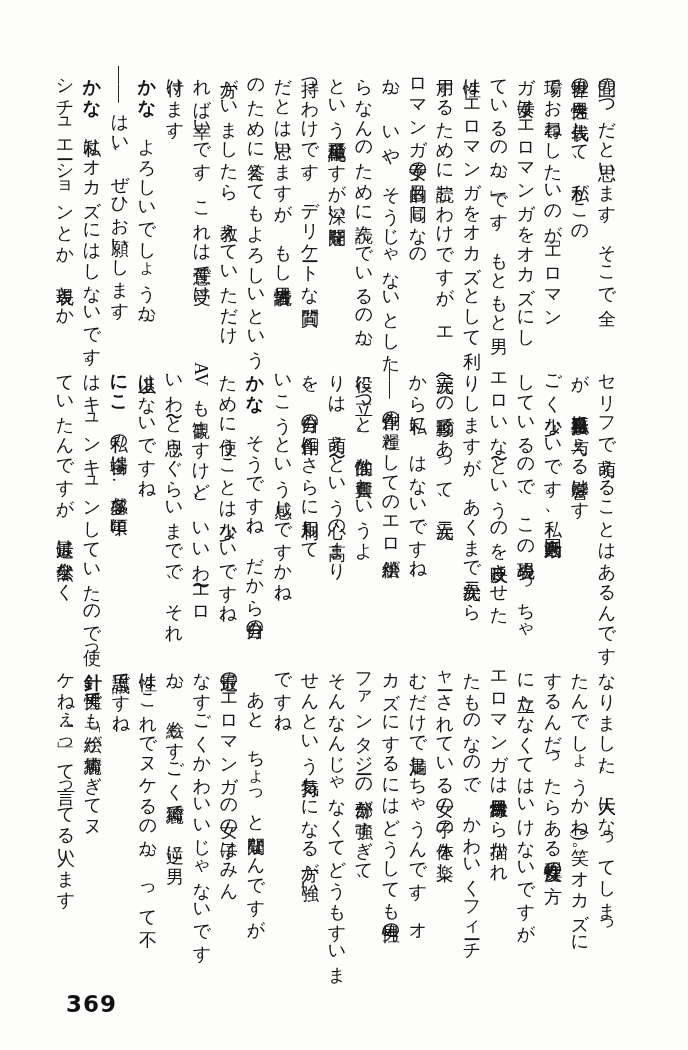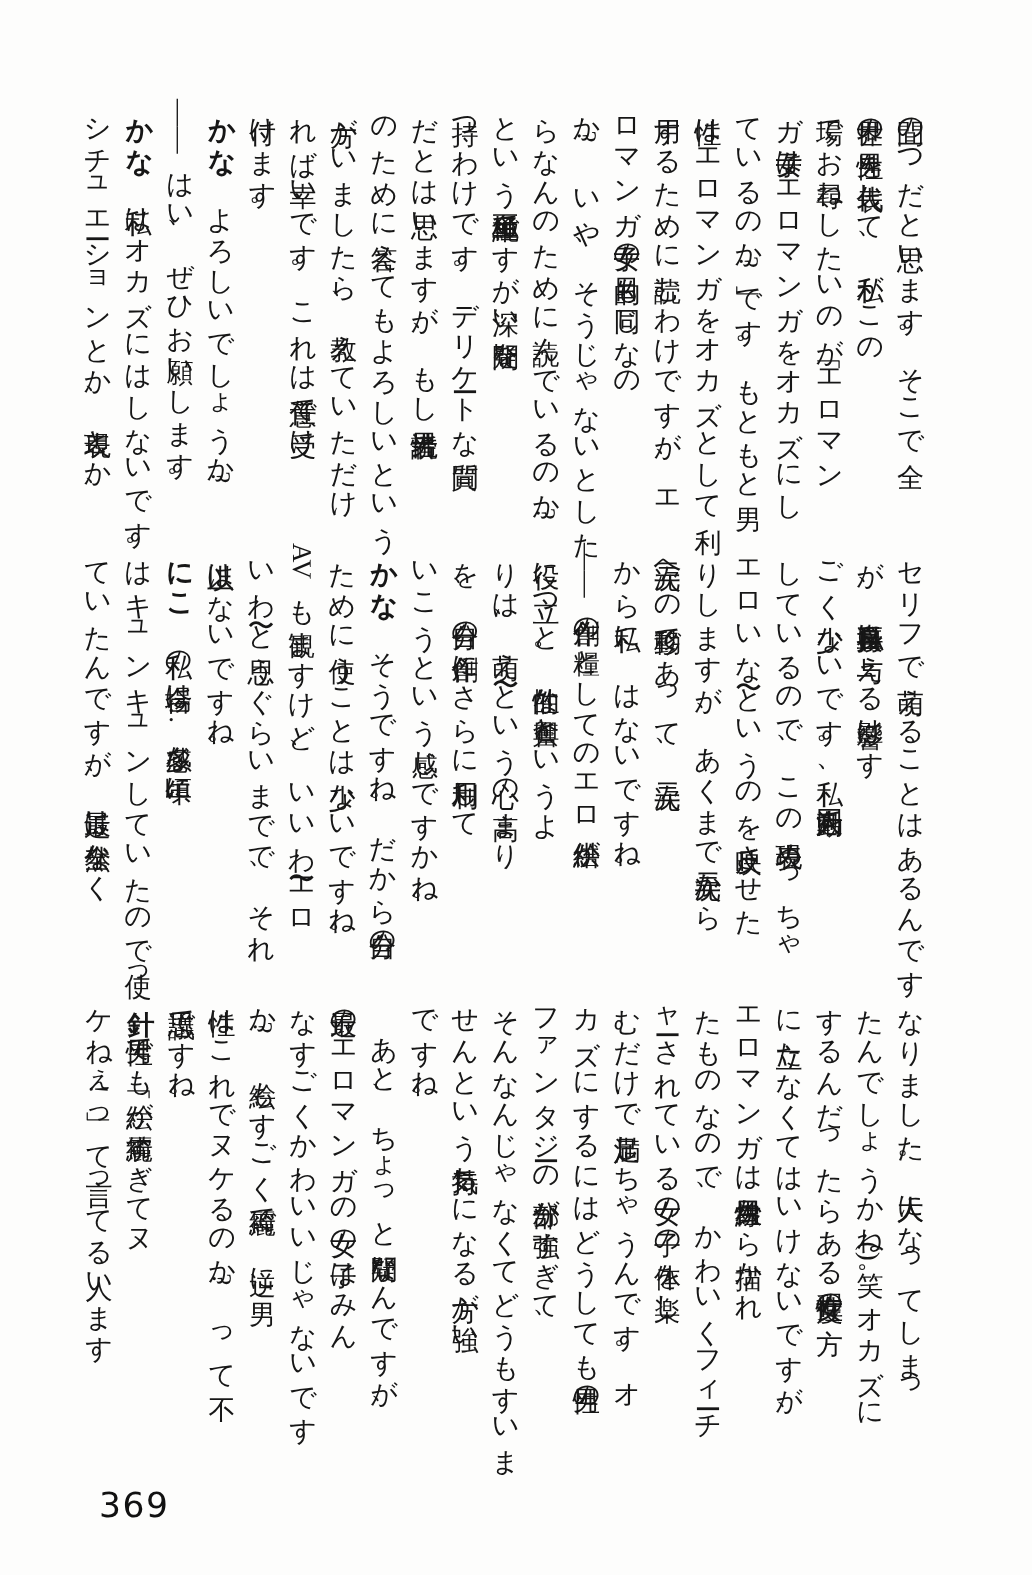--- a/index.html
+++ b/index.html
@@ -40,21 +40,21 @@
   .speaker {
     font-family: "DejaVu Sans", "Liberation Sans", sans-serif;
     font-weight: 700;
     letter-spacing: 0;
   }
   .page-number {
     position: absolute;
     left: 66px;
     top: 991px;
     font-family: "DejaVu Sans", "Liberation Sans", sans-serif;
-    font-weight: 400;
+    font-weight: 700;
     font-size: 23px;
     letter-spacing: 1px;
     color: #111111;
   }
 </style>
 </head>
 <body>
 
 <div class="scan-page">
   <div class="band band-1">

